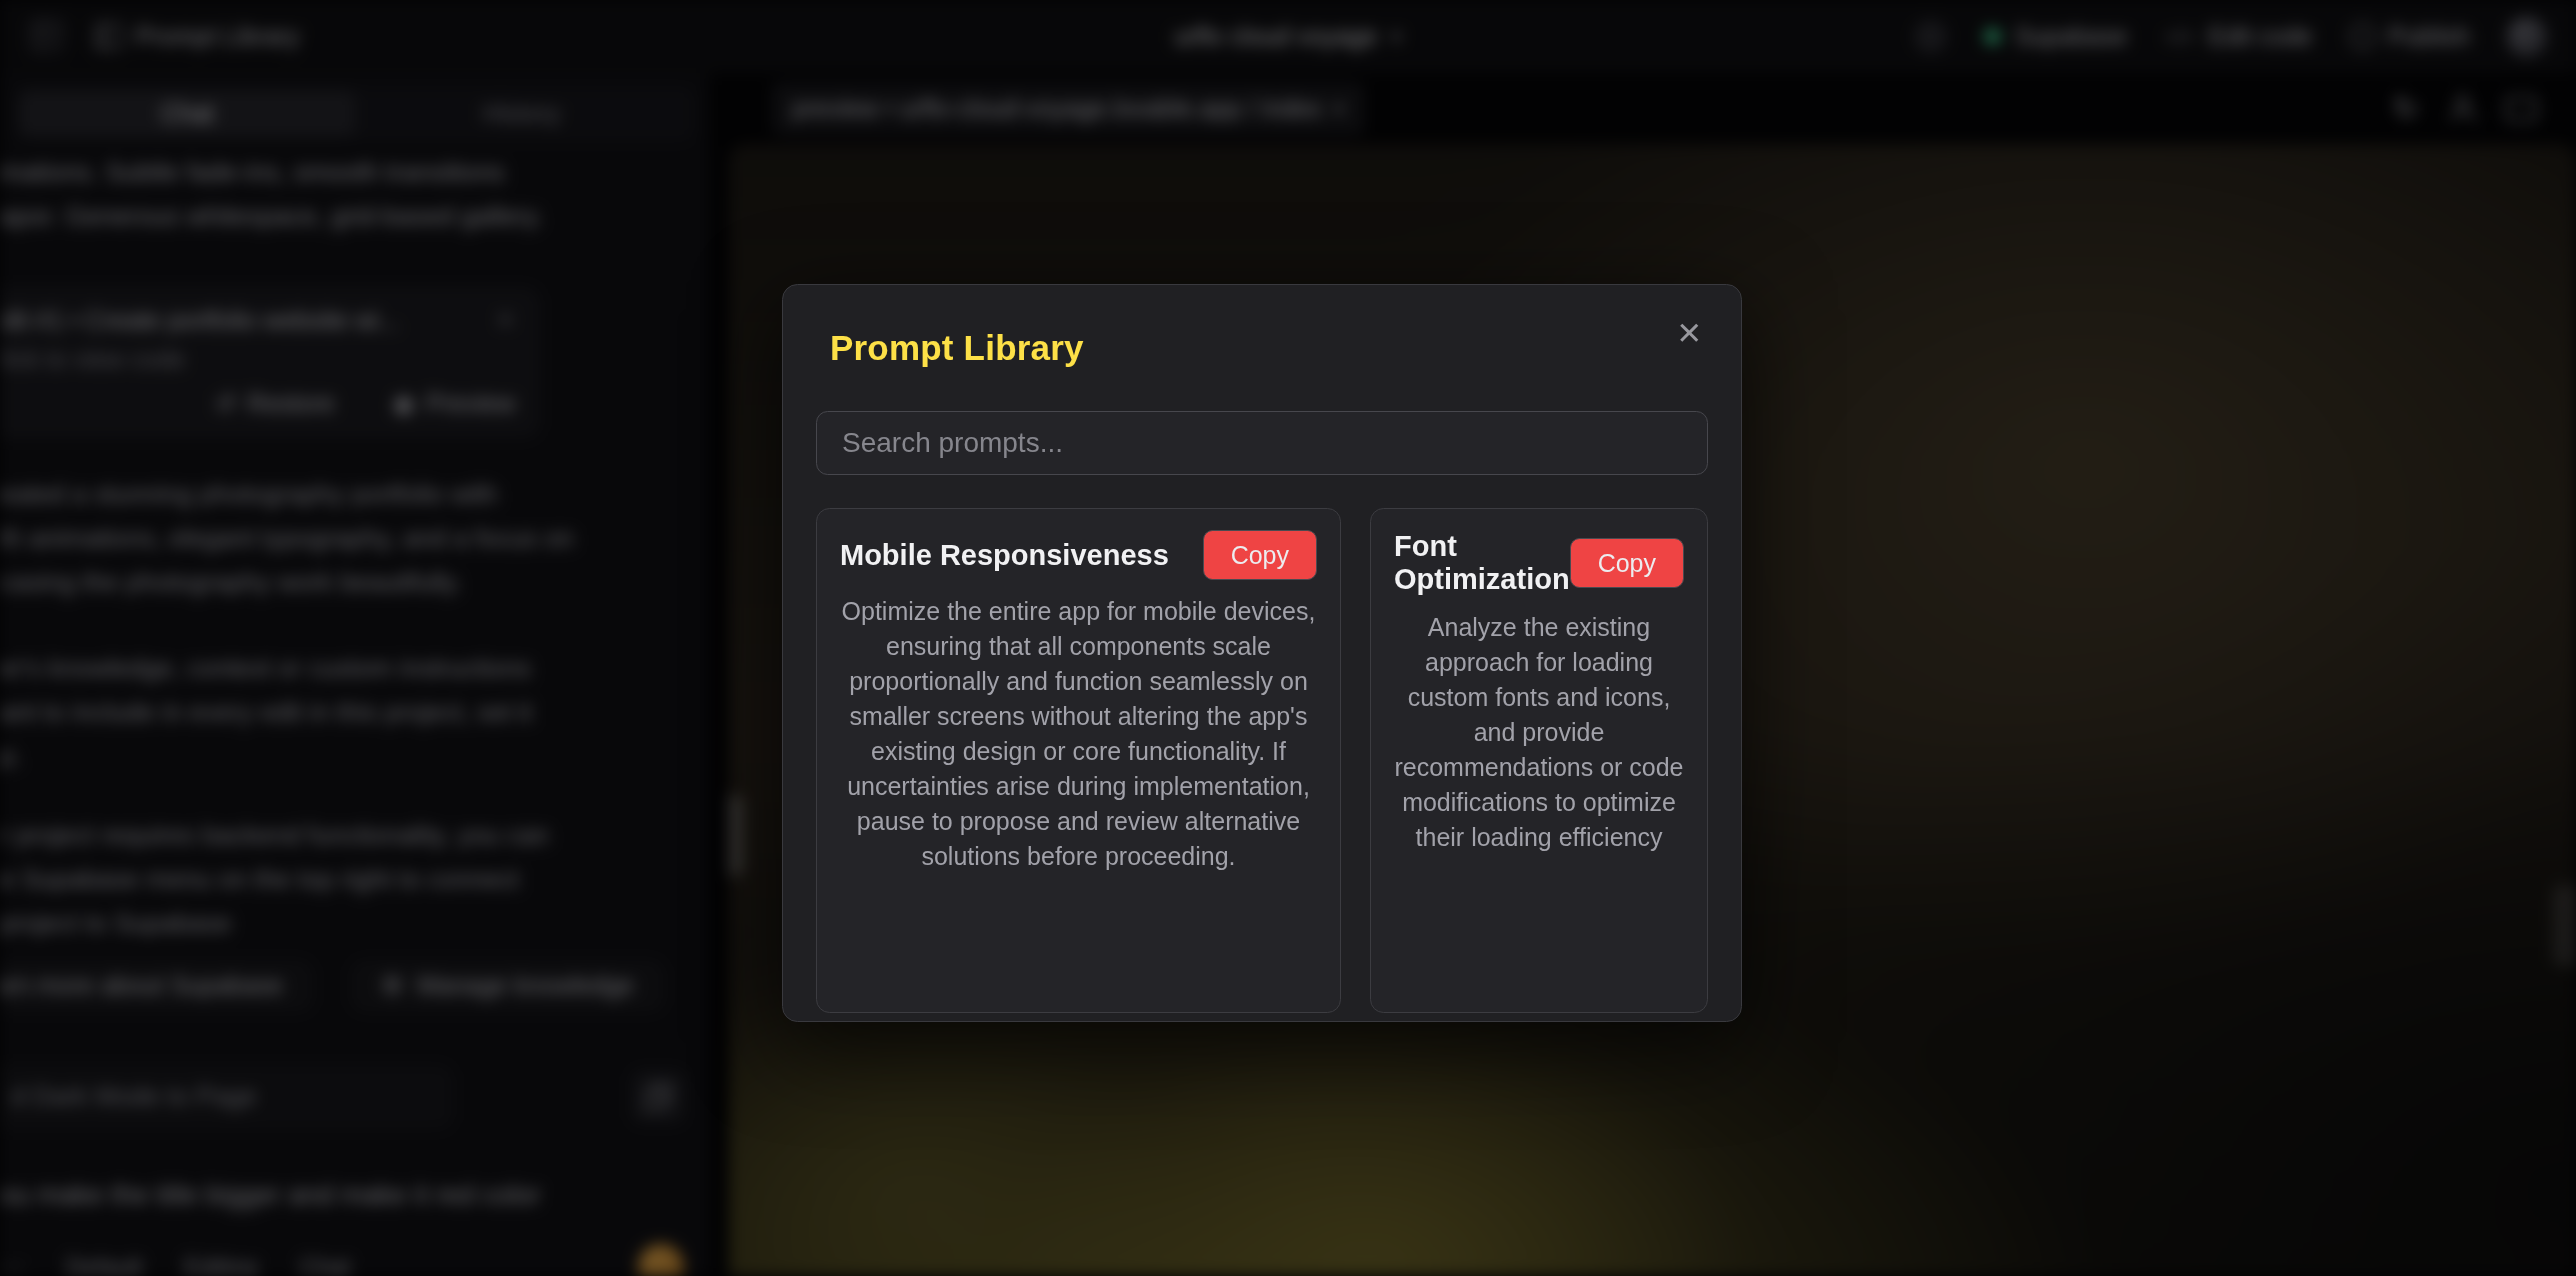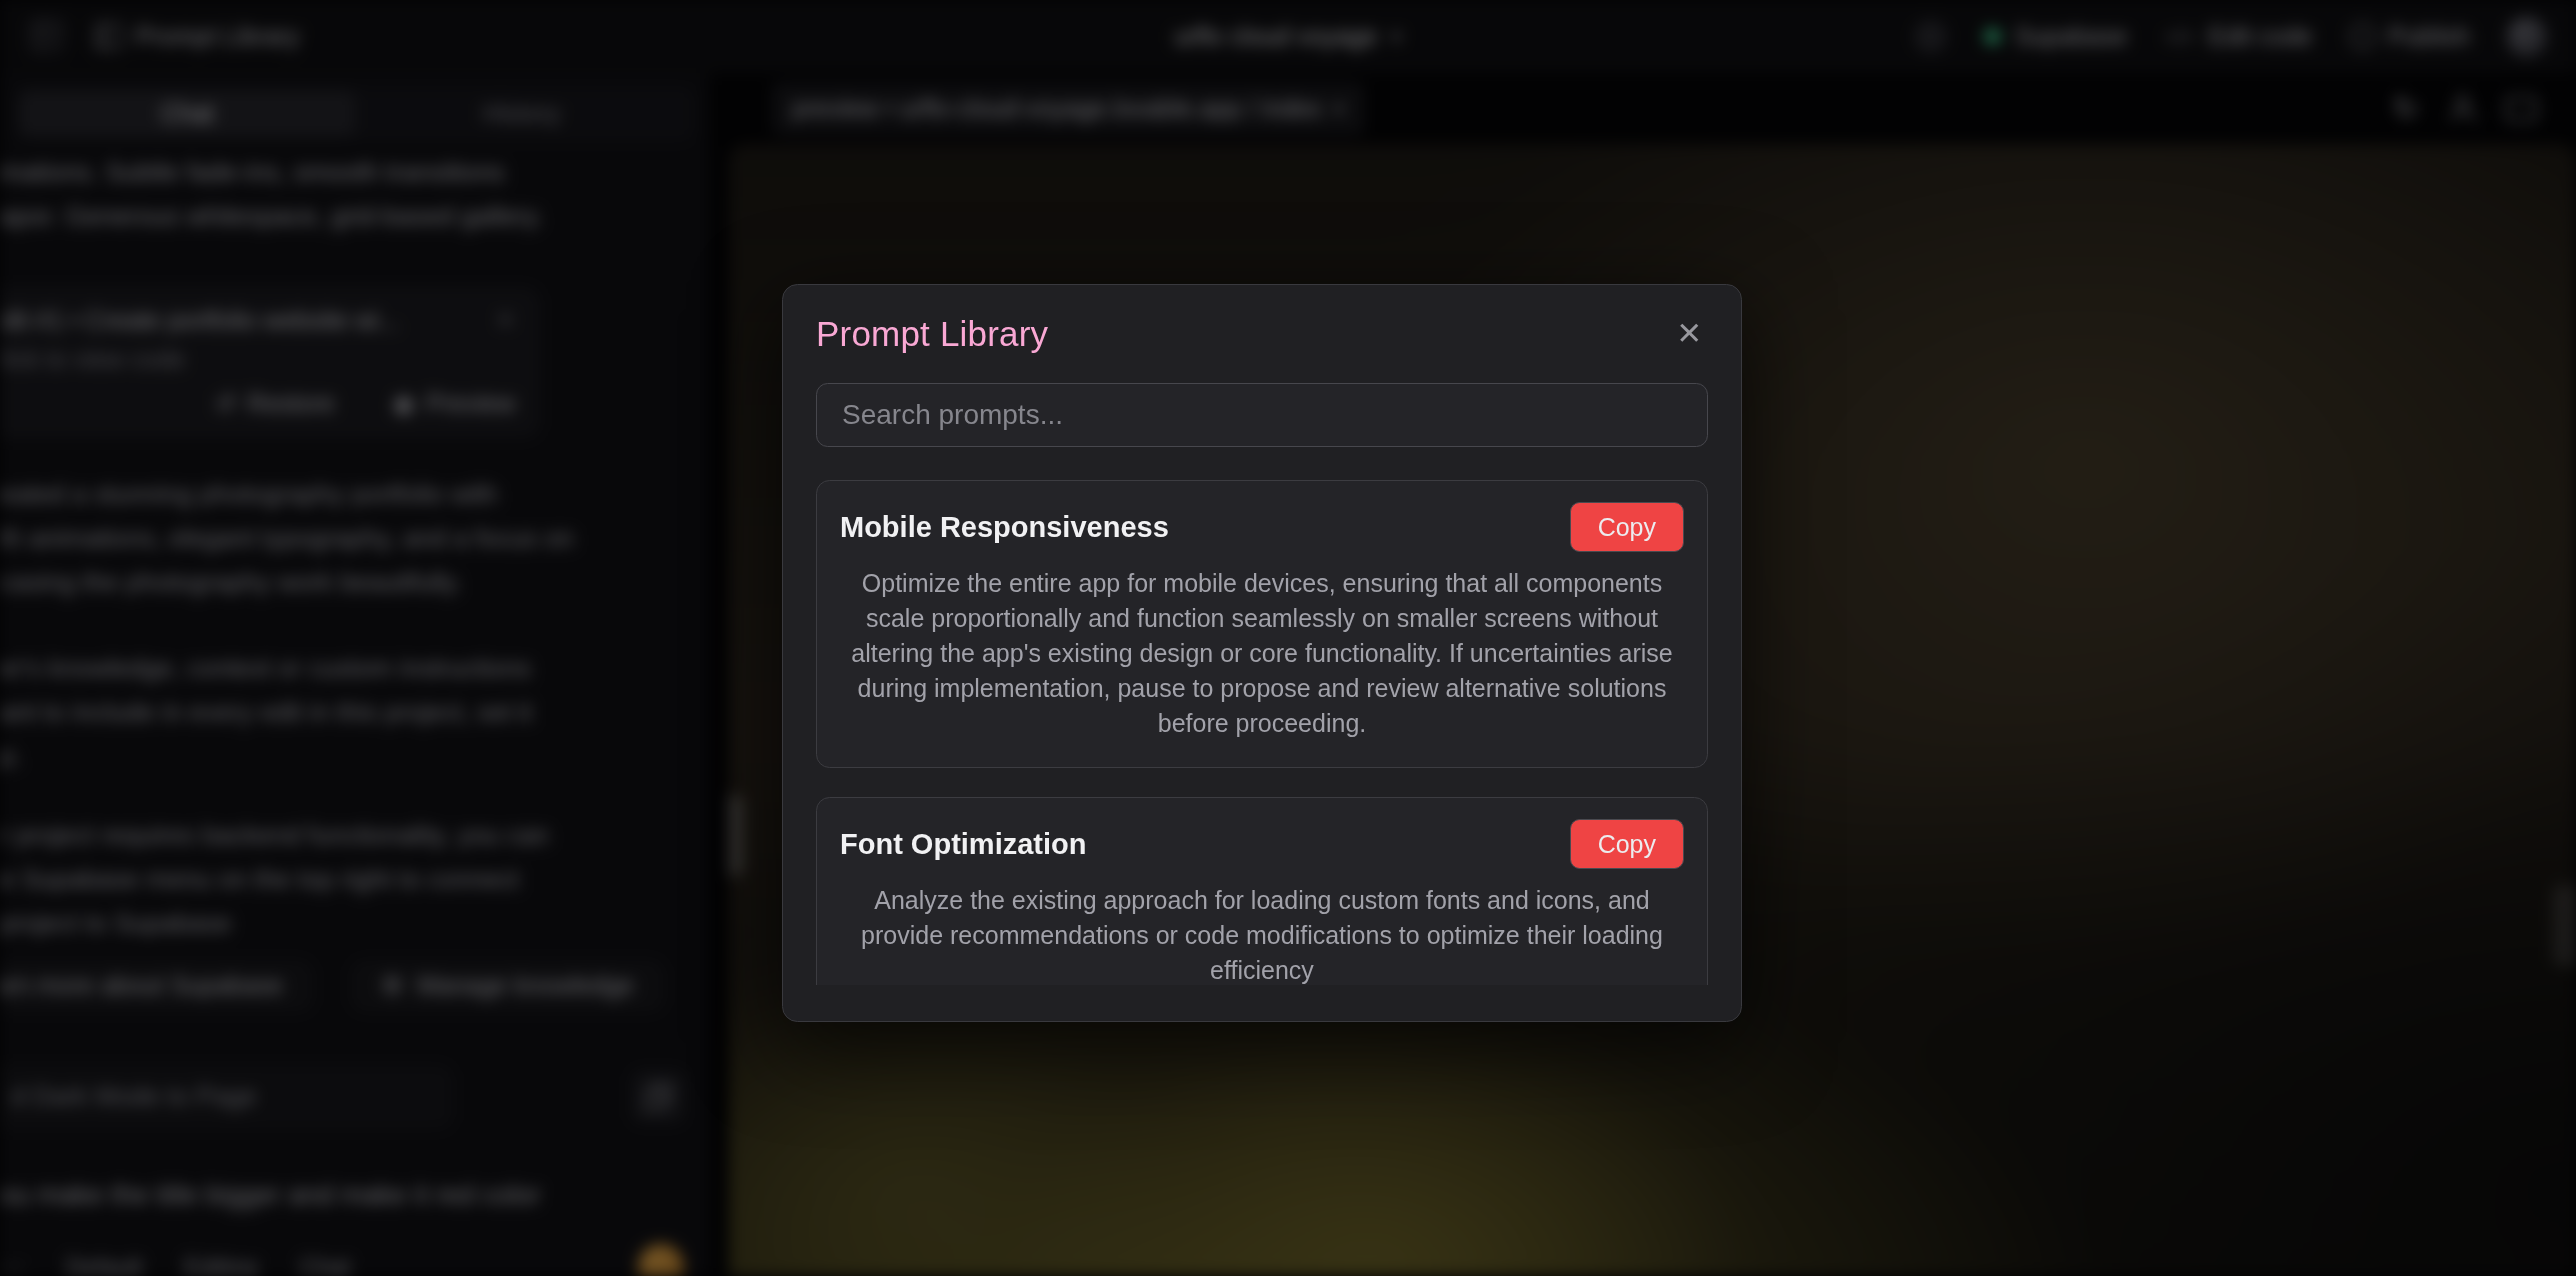--- a/index.html
+++ b/index.html
@@ -87,28 +87,28 @@
   .handle-right{position:absolute;right:0;top:741px;width:23px;height:81px;border-radius:7.7px 0 0 7.7px;background:rgba(255,255,255,.14);}
 
   
   .scrim{position:absolute;inset:0;background:rgba(4,4,5,.50);}
 
   
   .modal{position:absolute;left:782px;top:284px;width:960px;height:738px;box-sizing:border-box;
          background:#202023;border:1.9px solid #39393e;border-radius:15.4px;
          box-shadow:0 23px 87px rgba(0,0,0,.7);padding:29px 33px 0 33px;}
   .m-head{display:flex;align-items:flex-start;justify-content:space-between;}
-  .m-title{margin:0;font-size:35px;font-weight:400;color:#f9a8d4;letter-spacing:0.2px;}
+  .m-title{margin:14px;font-size:35px;font-weight:700;color:#fde047;letter-spacing:0.2px;}
   .m-close{color:#98989e;font-size:31px;line-height:31px;padding:3.9px 5.8px;background:none;border:none;
            font-family:inherit;cursor:default;}
   .m-search{margin-top:29px;width:100%;height:64px;box-sizing:border-box;border-radius:11.6px;
             background:#242428;border:1.9px solid #47474d;color:#e8e8ea;font-size:28px;
             padding:15px 25px;outline:none;font-family:inherit;}
   .m-search::placeholder{color:#86868d;}
-  .p-list{margin-top:33px;height:505px;overflow:hidden;display:flex;flex-direction:column;gap:29px;}
+  .p-list{margin-top:33px;height:505px;overflow:hidden;display:flex;flex-direction:row;gap:29px;}
   .p-card{box-sizing:border-box;background:#242428;border:1.9px solid #3c3c41;border-radius:13.5px;padding:21px 23px;}
   .pc-head{display:flex;align-items:center;justify-content:space-between;}
   .pc-title{font-size:29px;font-weight:600;color:#f1f1f3;}
   .copy-btn{height:50px;padding:0 27px;border-radius:9.6px;border:1.9px solid #4a4a50;background:#ef4444;
             color:#ececef;font-size:25px;font-family:inherit;}
   .pc-body{margin:13.5px 0 5.8px 0;color:#a2a2aa;font-size:25px;line-height:35px;text-align:center;}
 </style>
 </head>
 <body>
 

